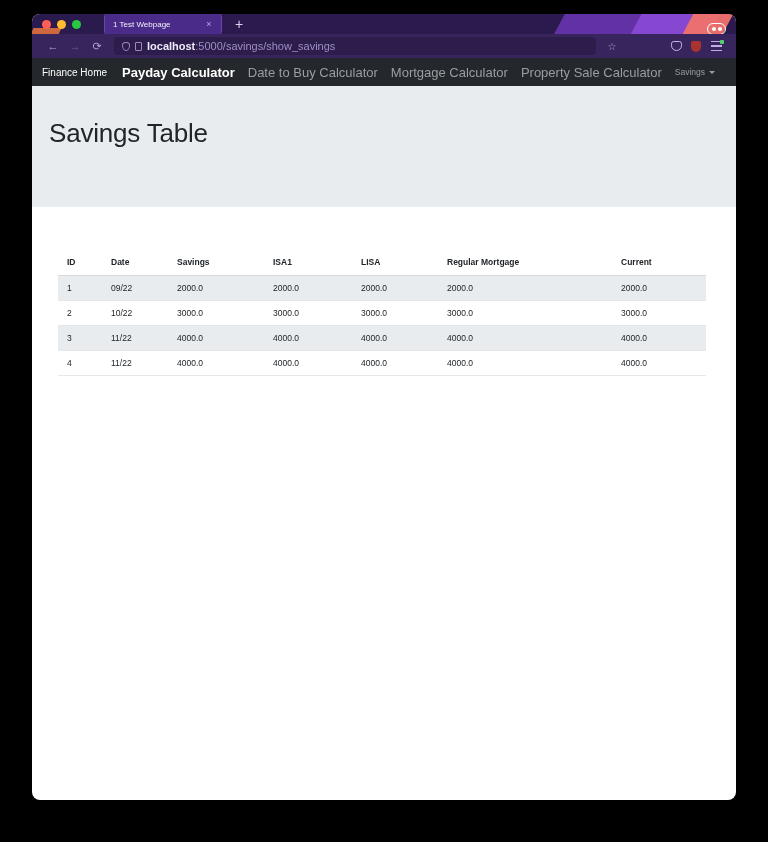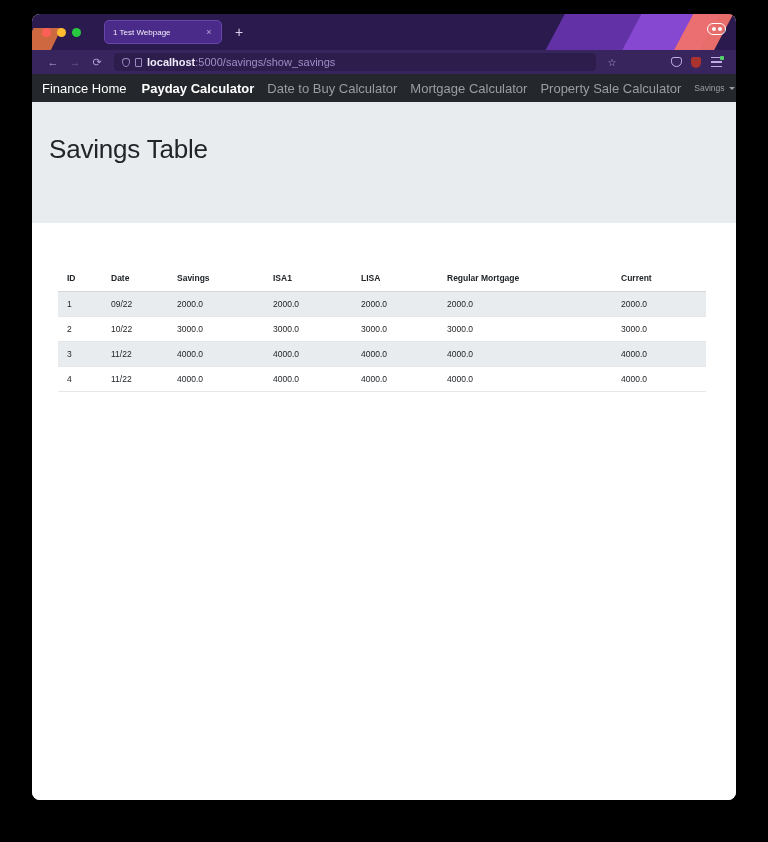--- a/index.html
+++ b/index.html
@@ -17,21 +17,21 @@
     width: 704px; height: 786px;
     border-radius: 8px;
     overflow: hidden;
     background: #ffffff;
     box-shadow: 0 2px 14px rgba(0,0,0,0.55);
   }
 
   
   #tabstrip {
     position: relative;
-    height: 36px;
+    height: 20px;
     background: #2b1a4d;
     overflow: hidden;
   }
   #tabstrip-swoosh-a {
     position: absolute; right: 0; top: -40px;
     width: 150px; height: 120px;
     background: #6b36b5;
     transform: skewX(-28deg);
     transform-origin: top right;
     opacity: .85;
@@ -188,21 +188,21 @@
   }
 
   #site-navbar {
     height: 28px;
     background: #24272b;
     display: flex; align-items: center;
     padding: 0 8px 0 10px;
     gap: 0;
   }
   #navbar-brand {
-    font-size: 13px;
+    font-size: 10px;
     color: #ffffff;
     margin-right: 15px;
     white-space: nowrap;
   }
   .navbar-link {
     font-size: 13px;
     color: #9a9da1;
     margin-right: 13px;
     white-space: nowrap;
   }

